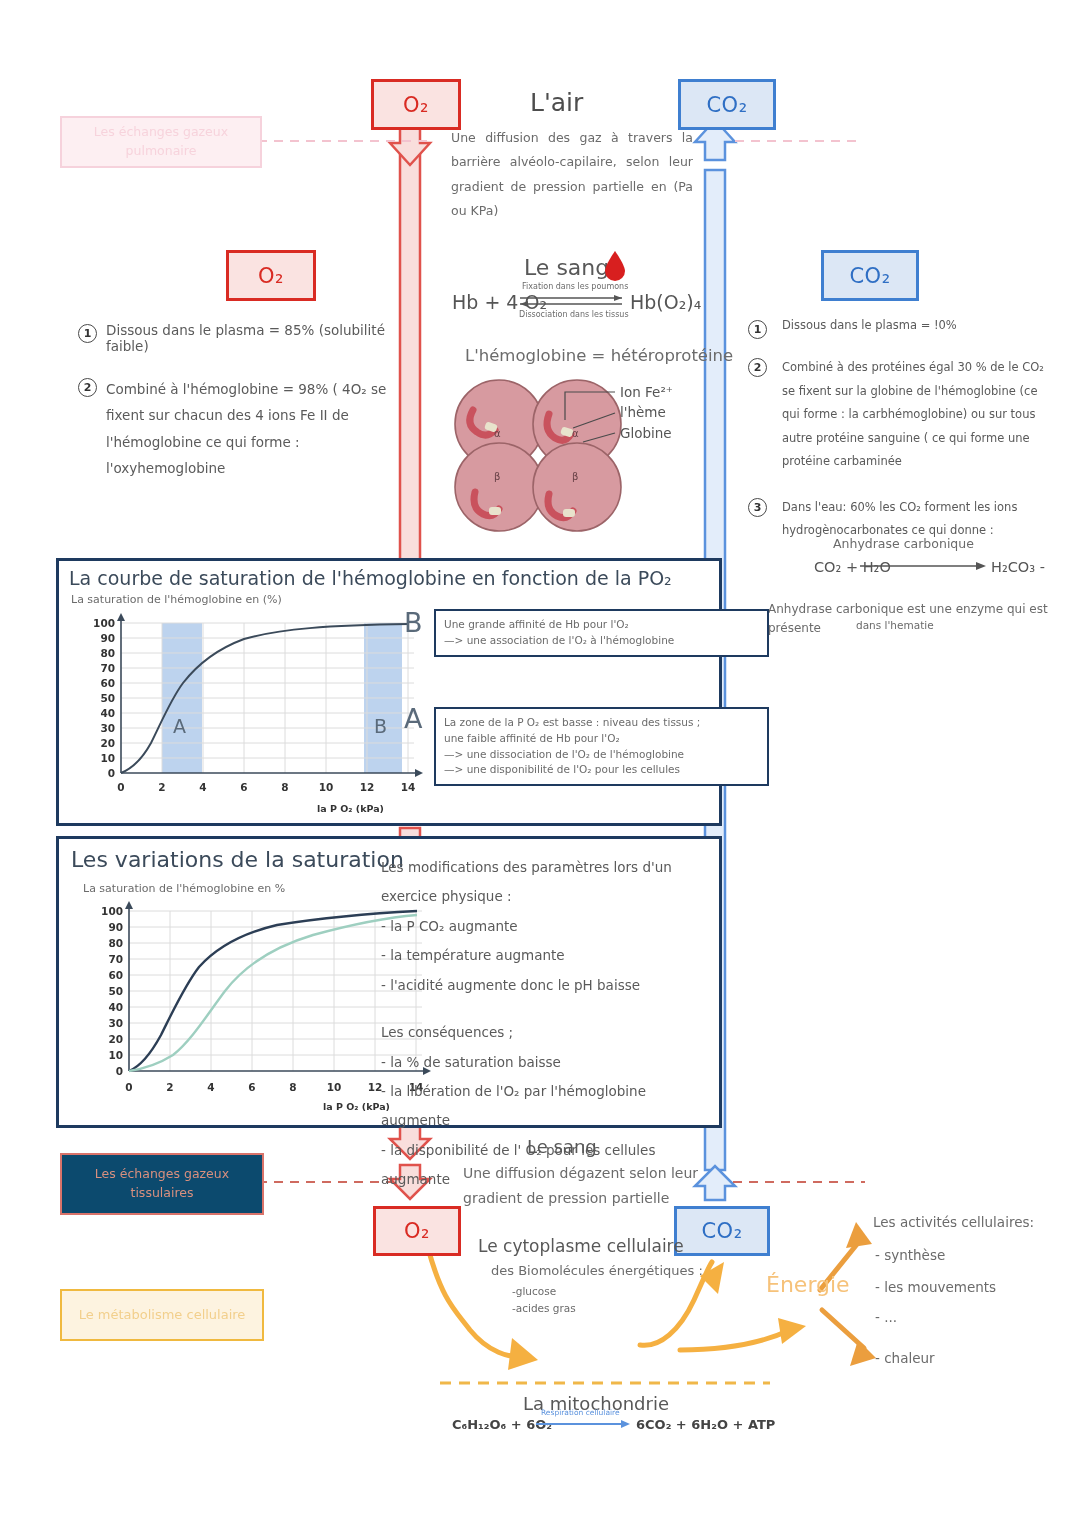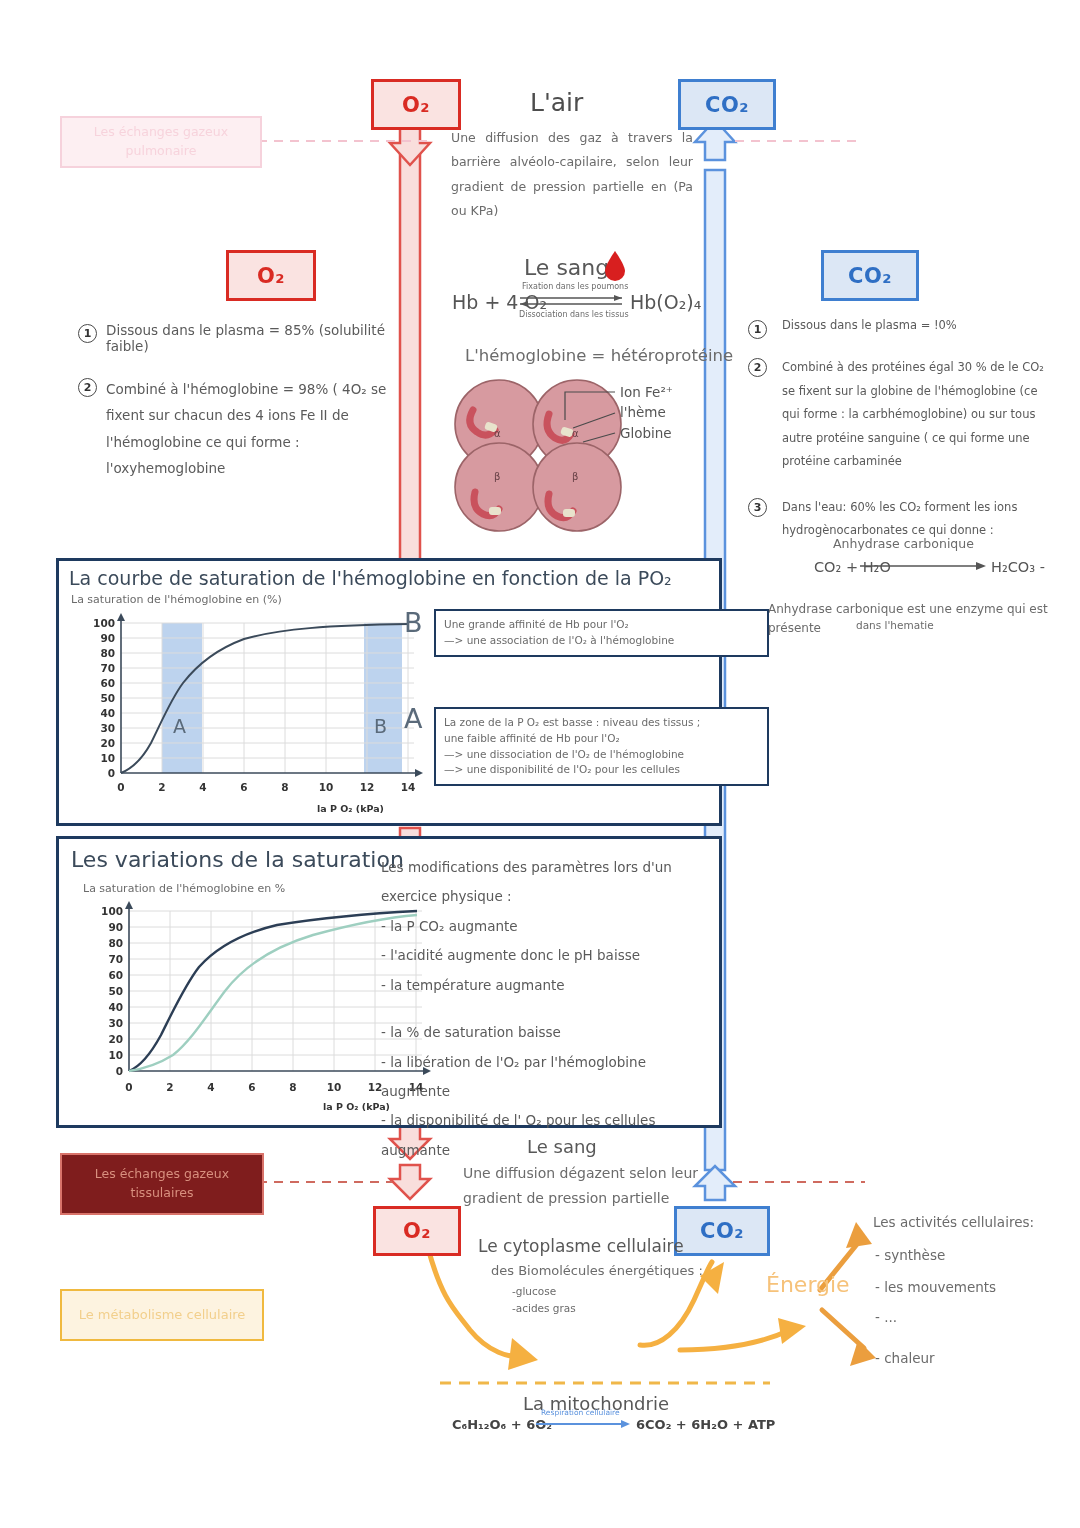--- a/index.html
+++ b/index.html
@@ -2,29 +2,29 @@
 <html><head>
 <meta charset="utf-8">
 <style>
   html,body{margin:0;padding:0;background:#fff;}
   body{width:1080px;height:1528px;position:relative;overflow:hidden;
        font-family:"DejaVu Sans","Liberation Sans",sans-serif;color:#5a5a5a;}
   .abs{position:absolute;}
 
   
   .gasbox{position:absolute;display:flex;align-items:center;justify-content:center;
-          font-weight:bold;letter-spacing:.5px;}
+          font-weight:normal;letter-spacing:.5px;}
   .gas-o2{background:#fae3e1;border:3px solid #d92b23;color:#d92b23;}
   .gas-co2{background:#dce7f5;border:3px solid #3f7fd0;color:#2f6fc4;}
 
   
   .banner{position:absolute;display:flex;flex-direction:column;align-items:center;
           justify-content:center;text-align:center;line-height:1.5;}
   .banner-faint{background:#fdeff2;border:2px solid #f6d2dc;color:#f7d3dc;}
-  .banner-tis{background:#7f1d1d;border:2px solid #d9736a;color:#d9907f;}
+  .banner-tis{background:#0c4a6e;border:2px solid #d9736a;color:#d9907f;}
   .banner-met{background:#fdf3e0;border:2px solid #f0b93f;color:#f2cf8c;}
 
   
   .t{position:absolute;line-height:1.55;color:#6b6b6b;}
   .hd{color:#585858;}
   .just{text-align:justify;}
 
   .numlist{position:absolute;}
   .nli{display:flex;gap:9px;margin-bottom:17px;}
   .circ{flex:0 0 auto;width:17px;height:17px;border:1.6px solid #4a4a4a;border-radius:50%;
@@ -339,23 +339,24 @@
       <text x="298" y="192">12</text>
         <text x="339" y="192">14</text>
     </g>
   </svg>
   <div style="position:absolute;left:264px;top:262px;font-size:9.5px;font-weight:bold;color:#333;">la P O₂ (kPa)</div>
 
   <div style="position:absolute;left:322px;top:14px;width:330px;font-size:13.5px;line-height:2.18;">
     <div>Les modifications des paramètres lors d'un</div>
     <div>exercice physique :</div>
     <div>- la P CO₂ augmante</div>
+    <div>- la température augmante</div>
     <div>- l'acidité augmente donc le pH baisse</div>
-    <div>- la température augmante</div>
     <div style="height:18px;"></div>
+    <div>Les conséquences ;</div>
     <div>- la % de saturation baisse</div>
     <div>- la libération de l'O₂ par l'hémoglobine augmente</div>
     <div>- la disponibilité de l' O₂ pour les cellules augmante</div>
   </div>
 </div>
 
 <div class="t hd" style="left:527px;top:1133px;font-size:18px;">Le sang</div>
 <div class="t" style="left:463px;top:1163px;font-size:14px;">Une diffusion dégazent selon leur</div>
 <div class="t" style="left:463px;top:1188px;font-size:14px;">gradient de pression partielle</div>
 

